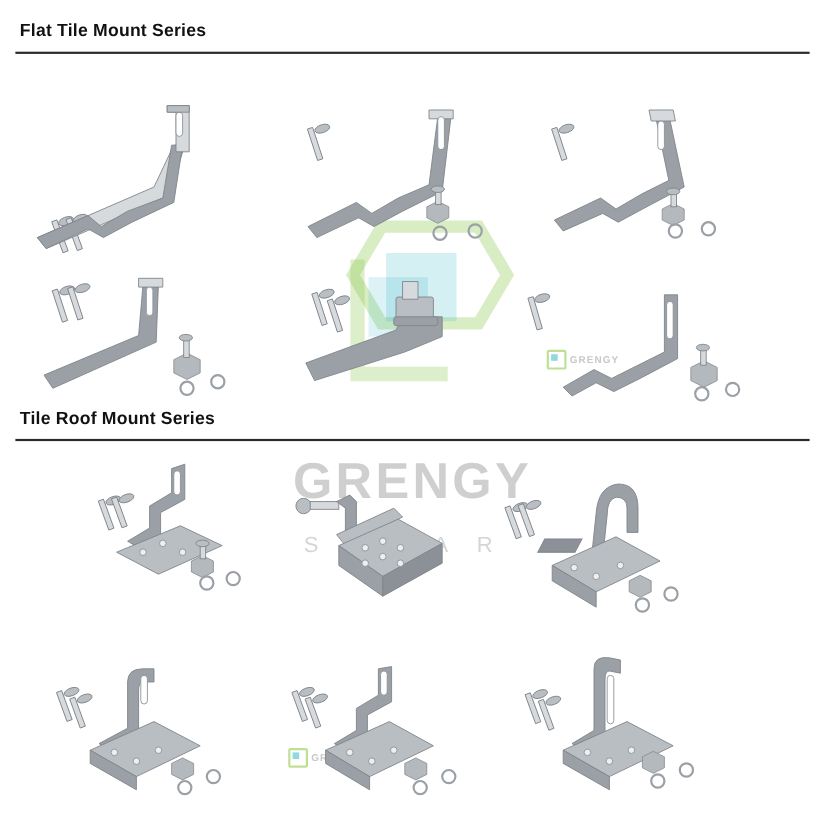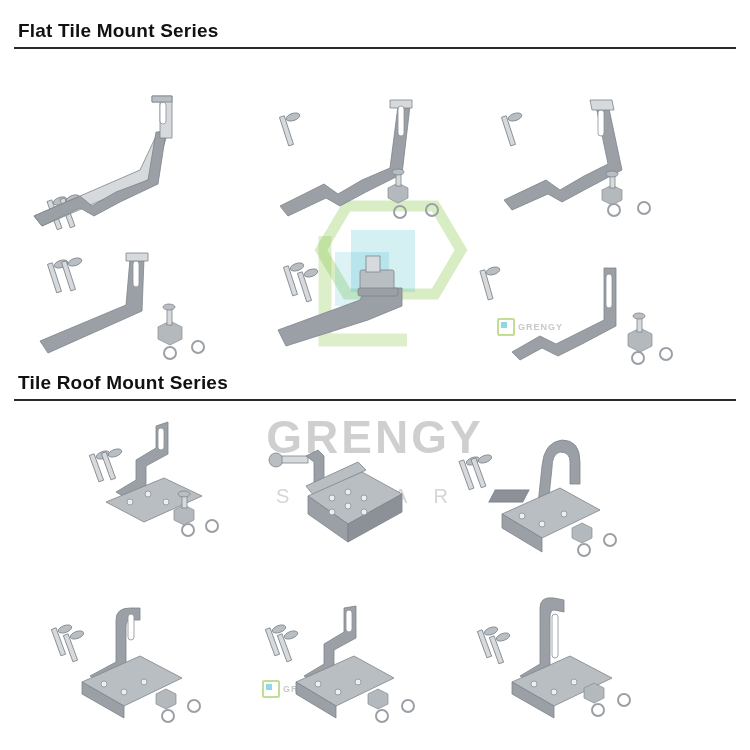--- a/index.html
+++ b/index.html
@@ -15,21 +15,21 @@
     width: 750px;
     height: 750px;
     background: #ffffff;
     overflow: hidden;
   }
 
   
   .section-title {
     position: absolute;
     left: 18px;
-    font-size: 19px;
+    font-size: 16px;
     font-weight: bold;
     color: #111111;
     letter-spacing: 0.2px;
     white-space: nowrap;
   }
   #title-flat { top: 20px; }
   #title-tile { top: 372px; text-align: center; }
 
   .section-rule {
     position: absolute;

